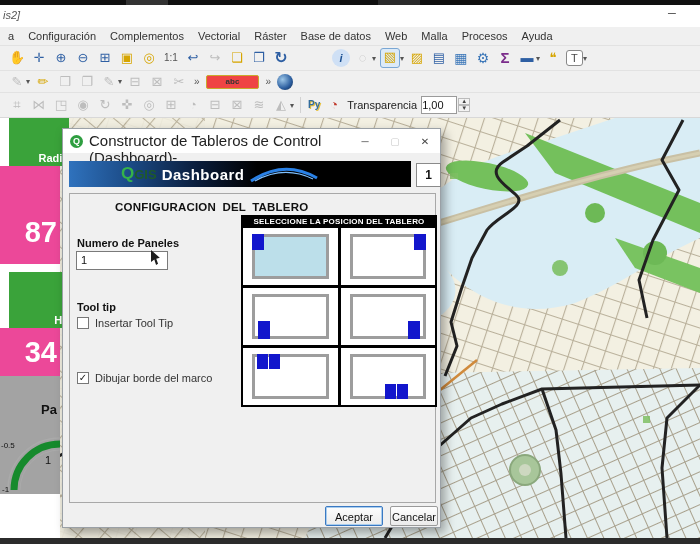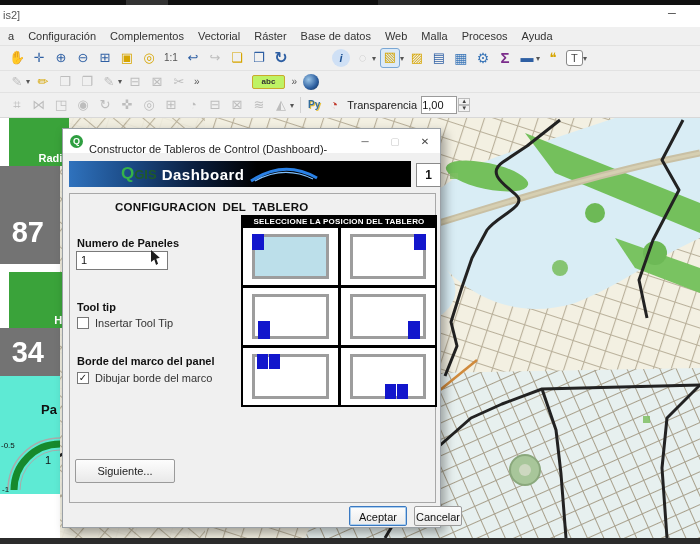--- a/index.html
+++ b/index.html
@@ -3,21 +3,21 @@
 <meta charset="utf-8">
 <style>
   html,body{margin:0;padding:0;}
   body{width:700px;height:544px;position:relative;overflow:hidden;
        font-family:"Liberation Sans","DejaVu Sans",sans-serif;background:#f0f0f0;}
   .abs{position:absolute;}
 
   
   #top-strip{left:0;top:0;width:700px;height:5px;
     background:linear-gradient(90deg,#101010 0 18%,#333 18% 24%,#101010 24% 54%,#2b2b2b 54% 60%,#101010 60% 100%);}
-  #titlebar{left:0;top:5px;width:700px;height:22px;background:#fff;border-bottom:1px solid #0369a1;}
+  #titlebar{left:0;top:5px;width:700px;height:22px;background:#fff;border-bottom:1px solid #0369a1;font-style:italic;}
   #win-title{left:3px;top:4px;font-size:11px;color:#555;}
   #win-min{left:660px;top:2px;font-size:11px;color:#333;width:24px;text-align:center;}
   #menubar{left:0;top:27px;width:700px;height:18px;background:#f0f0f0;display:flex;align-items:center;padding-left:6px;box-sizing:border-box;}
   .mi{font-size:11px;color:#333;padding:0 7px;white-space:nowrap;}
   .mi:first-child{padding-left:2px;}
 
   
   .tbar{left:0;width:700px;background:#f0f0f0;display:flex;align-items:center;box-sizing:border-box;padding-left:8px;border-top:1px solid #e2e2e2;}
   #tbar1{top:45px;height:25px;}
   #tbar2{top:70px;height:22px;}
@@ -26,51 +26,51 @@
   .t.blue{color:#2e5fa3;}
   .t.yellow{color:#d6a500;}
   .t.dis{color:#bdbdbd;}
   .t.txt{width:auto;font-size:10px;color:#555;padding:0 2px;}
   .t.big{font-size:16px;font-weight:bold;}
   .t.badge{background:#cfe0f5;border-radius:50%;color:#1a4f91;font-weight:bold;font-style:italic;font-size:11px;}
   .t.pressed{background:#dceaf7;border:1px solid #7aa7d4;line-height:16px;}
   .t.boxed{border:1px solid #888;background:#fff;font-size:11px;width:15px;height:14px;line-height:14px;}
   .t.purple{color:#7b2d8b;font-weight:bold;font-size:15px;}
   .t.steel{color:#3a76b8;font-size:14px;}
-  .t.abc{background:#bef264;border:1px solid #caa92c;font-size:8px;font-weight:bold;width:auto;padding:0 9px;height:12px;line-height:12px;color:#333;border-radius:2px;margin-left:46px;}
+  .t.abc{background:#ef4444;border:1px solid #caa92c;font-size:8px;font-weight:bold;width:auto;padding:0 19px;height:12px;line-height:12px;color:#333;border-radius:2px;}
   .t.globe{background:radial-gradient(circle at 35% 35%,#9cc6e8,#2b5d9e 60%,#10233f);border-radius:50%;width:16px;height:16px;}
   .t.py{color:#336d9c;font-weight:bold;font-size:10px;text-shadow:1px 1px 0 #e8c13c;width:auto;padding:0 1px;}
   .t.gaugeic{color:#c0392b;font-weight:bold;}
   .caret{font-size:8px;color:#555;margin:0 4px 0 -4px;}
   .tsep{width:1px;height:16px;background:#d2d2d2;margin:0 6px 0 2px;flex:none;}
   .gap{width:38px;flex:none;}
   #transp-wrap{display:flex;align-items:center;}
   #transp-label{font-size:11px;color:#222;margin-right:4px;}
   #transp-box{width:34px;height:16px;background:#fff;border:1px solid #9a9a9a;font-size:11px;line-height:16px;padding-left:0;color:#111;}
   #transp-spin{display:flex;flex-direction:column;margin-left:1px;}
   #transp-spin span{font-size:6px;line-height:5px;color:#444;border:1px solid #bbb;background:#f3f3f3;padding:0 2px;}
 
   
   #map{left:55px;top:118px;width:645px;height:420px;}
   #taskbar{left:0;top:538px;width:700px;height:6px;background:#2b2b2b;}
 
   
   #strip{left:0;top:118px;width:60px;height:420px;background:#fff;}
   .gp{width:60px;box-sizing:border-box;overflow:hidden;}
   .gh{background:#3aa33a;color:#fff;font-weight:bold;font-size:11px;display:flex;align-items:flex-end;justify-content:flex-end;padding:2px 0;margin-left:9px;}
-  .lg{background:#737373;color:#fff;font-weight:bold;display:flex;align-items:center;justify-content:flex-end;padding-right:16px;}
+  .lg{background:#ec4899;color:#fff;font-weight:bold;display:flex;align-items:center;justify-content:flex-end;padding-right:3px;}
   .bignum{font-size:29px;}
-  .gwhite{background:#5eead4;position:relative;}
+  .gwhite{background:#a3a3a3;position:relative;}
   .gtitle{position:absolute;right:3px;top:26px;font-size:13px;color:#111;font-weight:bold;}
 
   
   #dialog{left:62px;top:128px;width:379px;height:400px;background:#f0f0f0;border:1px solid #9aa0a6;box-sizing:border-box;box-shadow:4px 5px 10px rgba(0,0,0,.35);}
   #dlg-titlebar{left:0;top:0;width:377px;height:24px;background:#fff;display:flex;align-items:center;}
   #dlg-qicon{width:13px;height:13px;border-radius:50%;background:#2e9e40;color:#fff;font-size:9px;font-weight:bold;text-align:center;line-height:13px;margin:0 6px 0 7px;flex:none;}
-  #dlg-title{font-size:11px;color:#222;flex:1;margin-top:16px;}
+  #dlg-title{font-size:15px;color:#222;flex:1;margin-top:16px;}
   .dlg-ctl{width:30px;text-align:center;font-size:10px;color:#444;flex:none;}
   #dlg-max{color:#c9c9c9;}
   #banner{left:6px;top:32px;width:342px;height:26px;
     background:linear-gradient(90deg,#2f72bd 0,#1b4a85 18%,#0a1c3a 38%,#000 55%,#000 100%);
     display:flex;align-items:center;overflow:hidden;}
   #banner .q{color:#35b24a;font-weight:bold;font-size:17px;margin-left:52px;}
   #banner .gis{color:#1e5a2a;font-weight:bold;font-size:13px;margin-right:5px;}
   #banner .bword{color:#fff;font-weight:bold;font-size:15px;letter-spacing:.5px;}
   #page-num{left:353px;top:34px;width:23px;height:22px;background:#fff;border:1px solid #8a8a8a;font-size:12px;font-weight:bold;color:#111;text-align:center;line-height:22px;}
   #groupbox{left:6px;top:64px;width:367px;height:310px;border:1px solid #a8a8a8;background:#f0f0f0;box-sizing:border-box;}
@@ -98,21 +98,21 @@
   .mk{position:absolute;background:#1216cc;}
   .mk.tl{left:-3px;top:-3px;width:12px;height:16px;}
   .mk.tr{right:-3px;top:-3px;width:12px;height:16px;}
   .mk.bl{left:3px;bottom:-3px;width:12px;height:18px;}
   .mk.br{right:3px;bottom:-3px;width:12px;height:18px;}
   .mk.dtl1{left:2px;top:-3px;width:11px;height:15px;}
   .mk.dtl2{left:14px;top:-3px;width:11px;height:15px;}
   .mk.dbc1{left:46%;bottom:-3px;width:11px;height:15px;}
   .mk.dbc2{left:46%;margin-left:12px;bottom:-3px;width:11px;height:15px;}
 
-  .dlg-btn{height:20px;font-size:11px;color:#111;text-align:center;line-height:20px;background:linear-gradient(#fdfdfd,#ebebeb);border:1px solid #9a9a9a;border-radius:2px;box-sizing:border-box;margin-left:24px;}
+  .dlg-btn{height:20px;font-size:11px;color:#111;text-align:center;line-height:20px;background:linear-gradient(#fdfdfd,#ebebeb);border:1px solid #9a9a9a;border-radius:2px;box-sizing:border-box;}
   #accept-btn{left:262px;top:377px;width:58px;border:1px solid #3a79c2;box-shadow:0 0 0 1px #a9cdee inset;}
   #cancel-btn{left:327px;top:377px;width:48px;}
 </style>
 </head>
 <body>
 
 <div class="abs" id="top-strip"></div>
 <div class="abs" id="titlebar">
   <span class="abs" id="win-title">is2]</span>
   <span class="abs" id="win-min">─</span>
@@ -310,25 +310,23 @@
   <div class="abs flabel" id="dlg-heading">CONFIGURACION DEL  TABLERO</div>
 
   <div class="abs flabel" id="panels-label">Numero de Paneles</div>
   <div class="abs" id="panels-input">1</div>
   <div class="abs" id="mouse-cursor"></div>
 
   <div class="abs flabel" id="tooltip-label">Tool tip</div>
   <div class="abs cb" id="tooltip-cb"></div>
   <span class="abs" id="tooltip-cb-label">Insertar Tool Tip</span>
 
-  <div class="abs flabel" id="border-label">Borde del marco del panel</div>
   <div class="abs cb" id="border-cb">✓</div>
   <span class="abs" id="border-cb-label">Dibujar borde del marco</span>
 
-  <div class="abs" id="next-btn">Siguiente...</div>
 
   <div class="abs" id="selector">
     <div id="selector-title">SELECCIONE LA POSICION DEL TABLERO</div>
     <div id="position-grid">
         <div class="cell">
           <div class="screen sel">
             <span class="mk tl"></span>
           </div>
         </div>
         <div class="cell">

